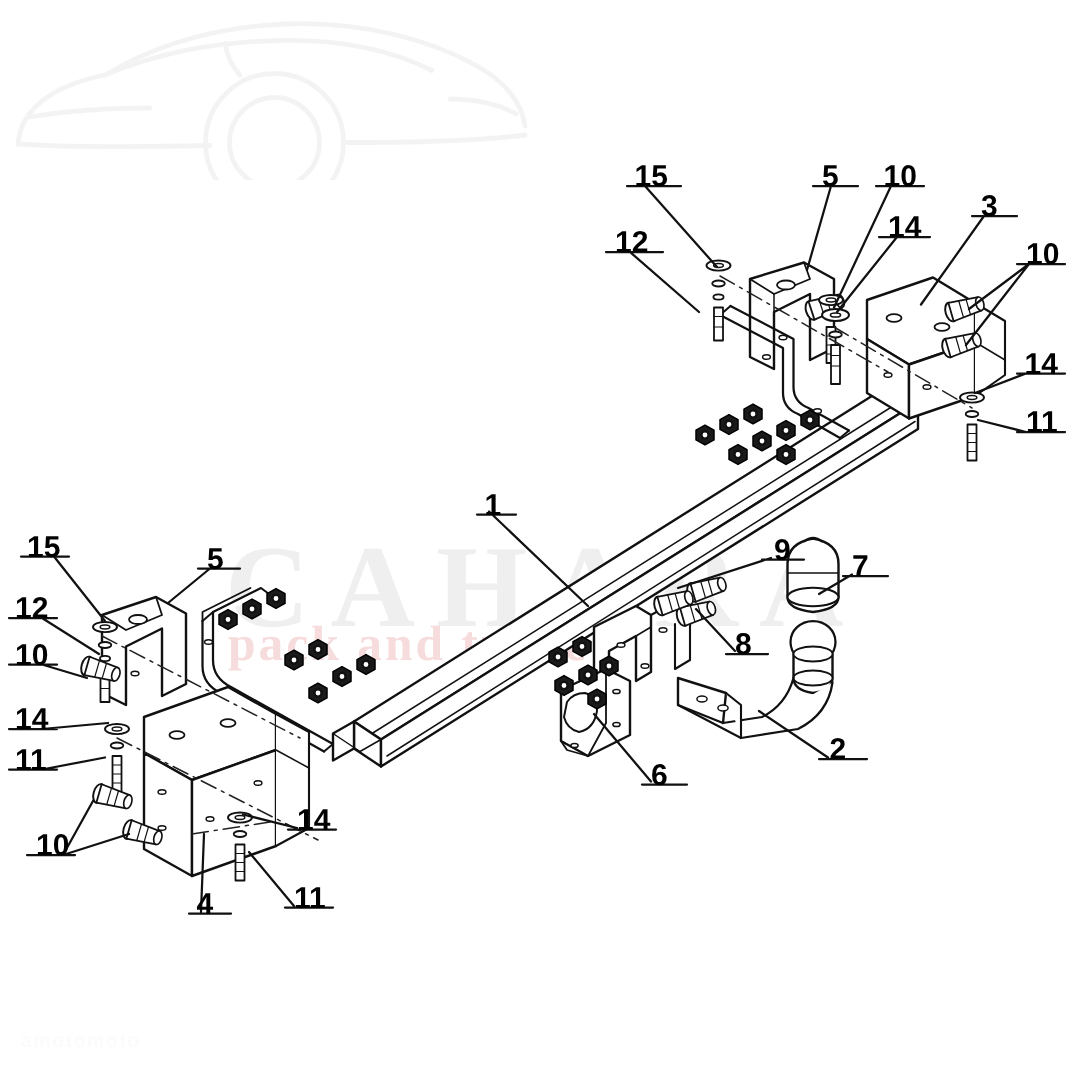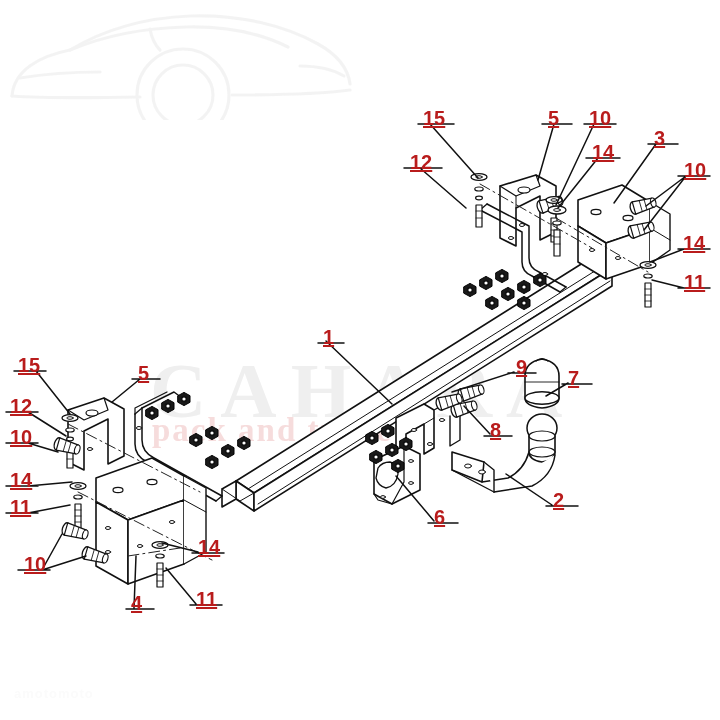--- a/index.html
+++ b/index.html
@@ -13,22 +13,22 @@
   .wm-brand{position:absolute;left:150px;top:352px;width:420px;
             font-family:"Liberation Serif",serif;font-size:78px;font-weight:700;
             letter-spacing:14px;color:#efefef;line-height:1;pointer-events:none;}
   .wm-sub{position:absolute;left:152px;top:414px;width:420px;
           font-family:"Liberation Serif",serif;font-size:33px;font-weight:700;
           letter-spacing:2px;color:#f6dcdc;line-height:1;pointer-events:none;}
   .wm-corner{position:absolute;left:14px;top:686px;
              font-family:"Liberation Sans",sans-serif;font-size:13px;
              font-weight:700;letter-spacing:1px;color:#fbfbfb;pointer-events:none;}
   .lbl{position:absolute;font-family:"Liberation Sans",sans-serif;
-       font-size:20px;font-weight:700;color:#b91c1c;line-height:1;
-       white-space:nowrap;text-decoration:underline;}
+       font-size:20px;font-weight:700;color:#000000;line-height:1;
+       white-space:nowrap;}
 </style>
 </head>
 <body>
 
 <div id="stage">
 
   <svg class="wm-car" viewBox="0 0 360 120" width="360" height="120">
     <g fill="none" stroke="#ebebeb" stroke-width="3.2" stroke-linecap="round">
       <path d="M12 96 C14 70 40 56 70 50 C100 32 140 18 190 16
                C240 14 286 26 318 44 C336 54 348 68 350 84"></path>

